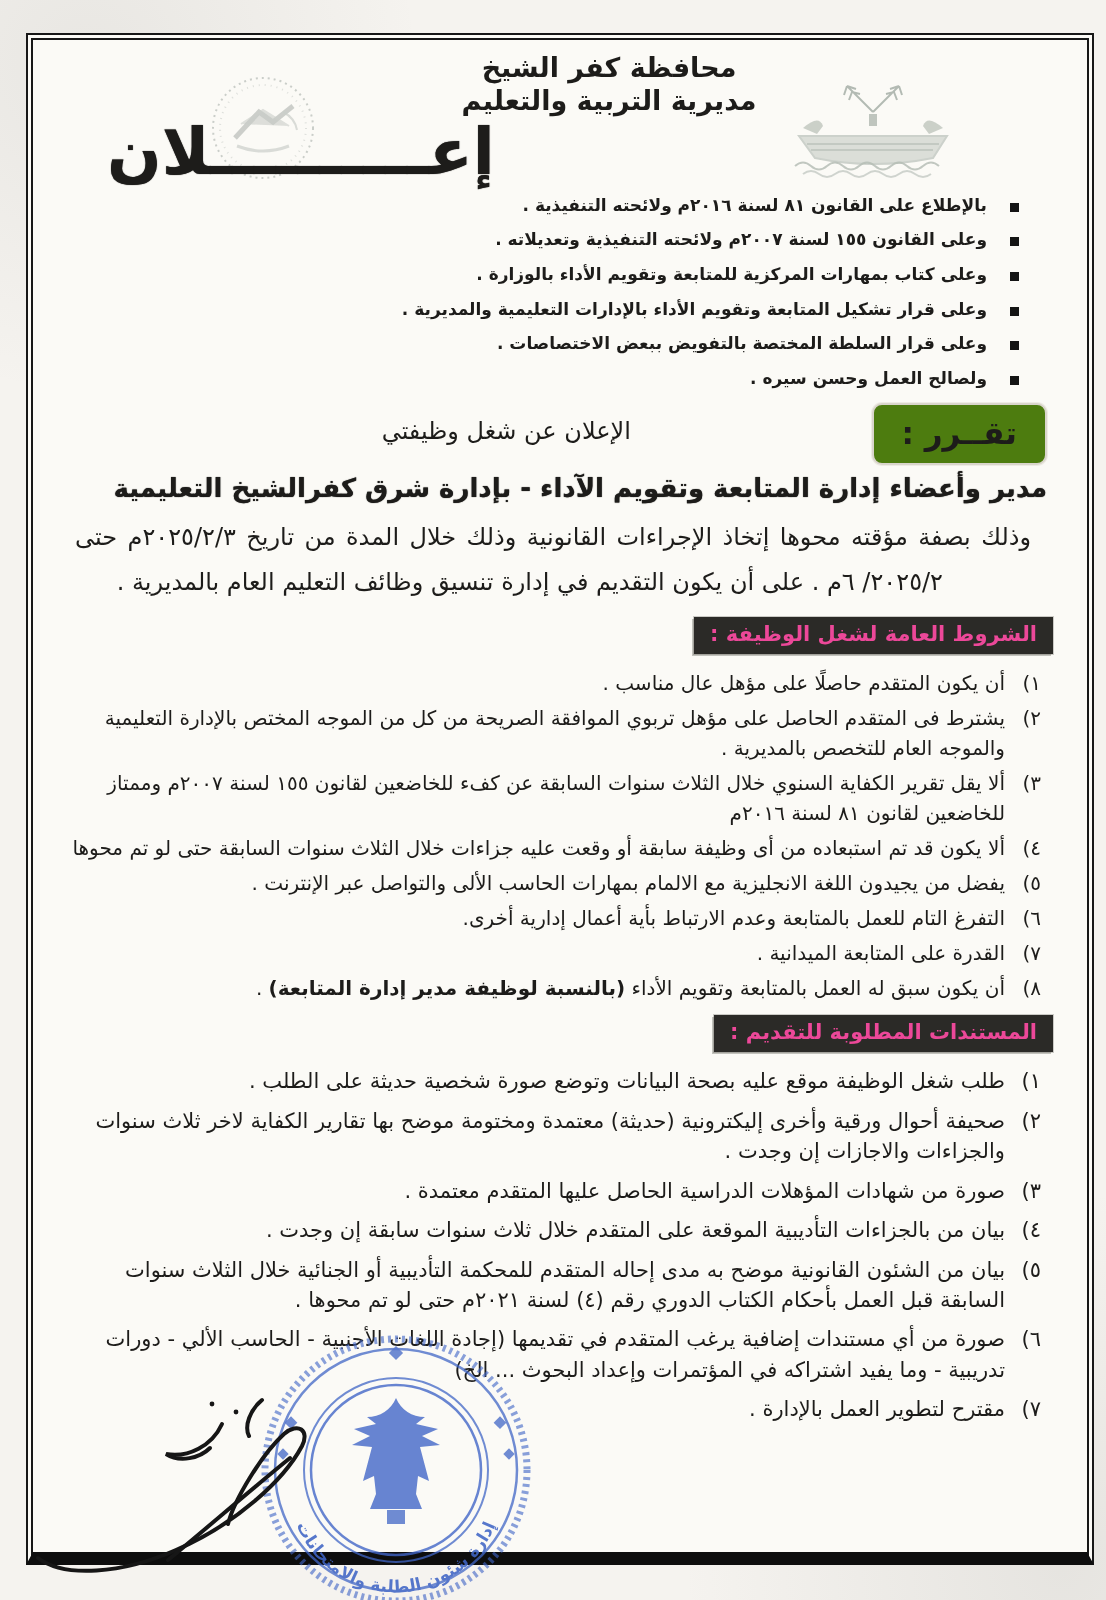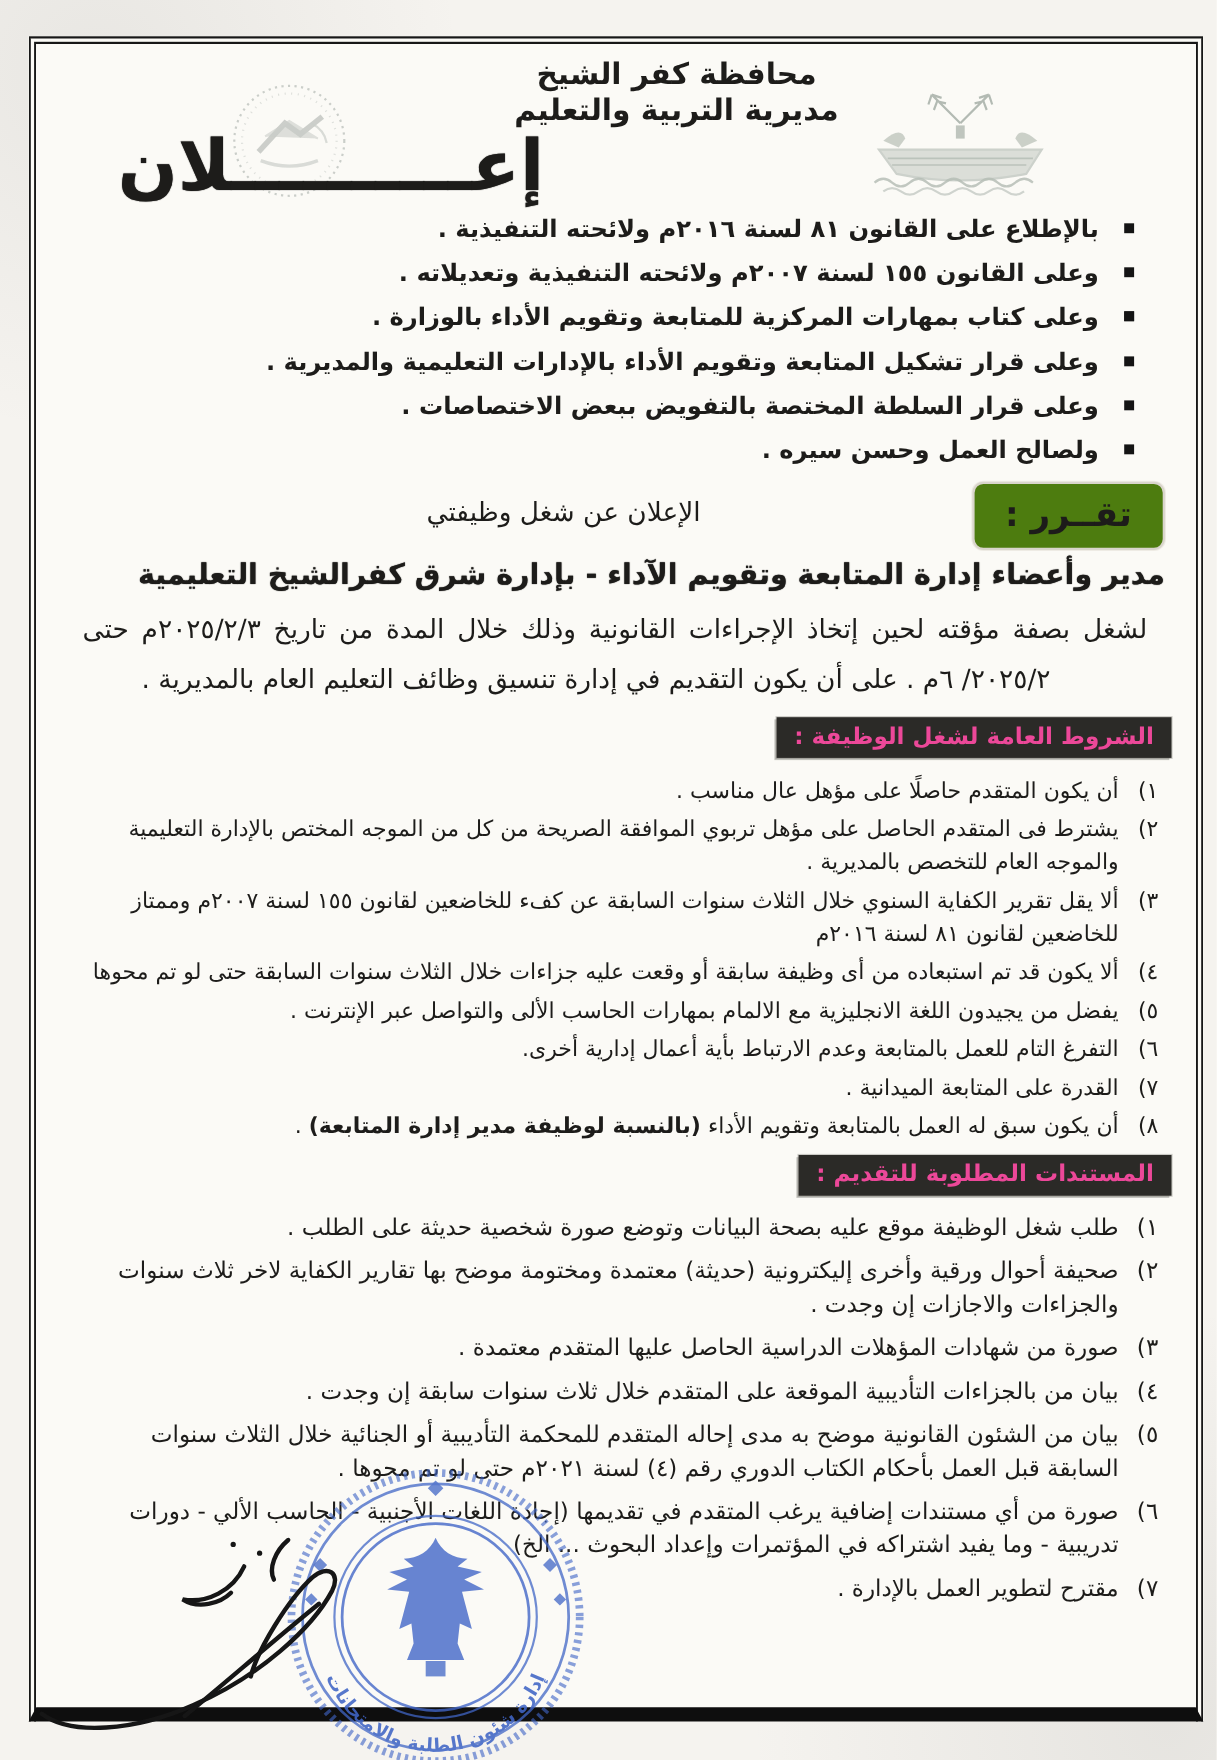--- a/index.html
+++ b/index.html
@@ -9,32 +9,32 @@
       radial-gradient(circle at 8% 4%, rgba(120,120,115,.10), transparent 18%),
       radial-gradient(circle at 96% 98%, rgba(120,120,115,.12), transparent 20%),
       #f5f3ef;
     font-family:"DejaVu Sans",sans-serif;color:#1d1c1a;
   }
   .doc-frame{
     position:absolute;left:26px;top:33px;width:1054px;height:1512px;
     border:7px double #171717;border-bottom:13px solid #0e0e0e;
     background:#fbfaf6;overflow:hidden;
   }
-  .content{position:absolute;inset:0;padding:12px 28px 0 28px;}
+  .content{position:absolute;inset:0;padding:12px 40px 0 28px;}
   .org-block{ text-align:center;transform:translateX(55px);line-height:1.22;}
   .org-line{font-size:27px;font-weight:700;}
   .big-title{
     text-align:left;transform:translateX(46px);
     font-size:64px;font-weight:700;line-height:1.0;margin-top:2px;
     text-shadow:0 0 1px #1d1c1a;
   }
   .emblem{position:absolute;opacity:.8;}
   .emblem-left{left:138px;top:28px;}
   .emblem-right{left:748px;top:30px;}
-  ul.bullets{list-style:none;margin:12px 28px 0 0;padding:0;font-size:22px;font-weight:700;}
+  ul.bullets{list-style:none;margin:12px 28px 0 0;padding:0;font-size:17px;font-weight:700;}
   ul.bullets li{position:relative;padding-right:32px;margin-bottom:15px;line-height:1.15;}
   .sq{position:absolute;right:0;top:7px;width:9px;height:9px;background:#141414;display:inline-block;}
   .decision-row{display:flex;align-items:flex-start;margin-top:10px;}
   .taqarrar-box{
     border:2px solid #d9d5cc;border-radius:10px;background:#4d7c0f;
     padding:10px 28px 12px;font-size:31px;font-weight:700;white-space:nowrap;
     box-shadow:0 0 0 1px #eeebe4;
   }
   .decision-line1{flex:1;text-align:center;font-size:24px;padding-top:14px;transform:translateX(40px);}
   .decision-line2{text-align:right;font-size:26px;font-weight:800;margin-top:8px;text-shadow:0 0 1px #1d1c1a;}
@@ -131,21 +131,21 @@
 
     <div class="decision-row">
       <div class="taqarrar-box">
         <span>تقــرر :</span>
       </div>
       <div class="decision-line1">الإعلان عن شغل وظيفتي</div>
     </div>
     <div class="decision-line2">مدير وأعضاء إدارة المتابعة وتقويم الآداء - بإدارة شرق كفرالشيخ التعليمية</div>
 
     <div class="paragraph">
-      <span>لشغل بصفة مؤقته لحين إتخاذ الإجراءات القانونية وذلك خلال المدة من تاريخ </span><span class="date">٢٠٢٥/٢/٣</span><span>م حتى</span><span class="gap"></span><span class="date">٢٠٢٥/٢/ ٦</span><span>م . على أن يكون التقديم في إدارة تنسيق وظائف التعليم العام بالمديرية .</span>
+      <span>وذلك بصفة مؤقته محوها إتخاذ الإجراءات القانونية وذلك خلال المدة من تاريخ </span><span class="date">٢٠٢٥/٢/٣</span><span>م حتى</span><span class="gap"></span><span class="date">٢٠٢٥/٢/ ٦</span><span>م . على أن يكون التقديم في إدارة تنسيق وظائف التعليم العام بالمديرية .</span>
     </div>
 
     <div class="bar">الشروط العامة لشغل الوظيفة :</div>
     <ol class="numbered conditions">
 
         <li>
           <span class="num">١)</span><span>أن يكون المتقدم حاصلًا على مؤهل عال مناسب .</span><span class="bold-part"></span><span></span>
         </li>
 
         <li>

